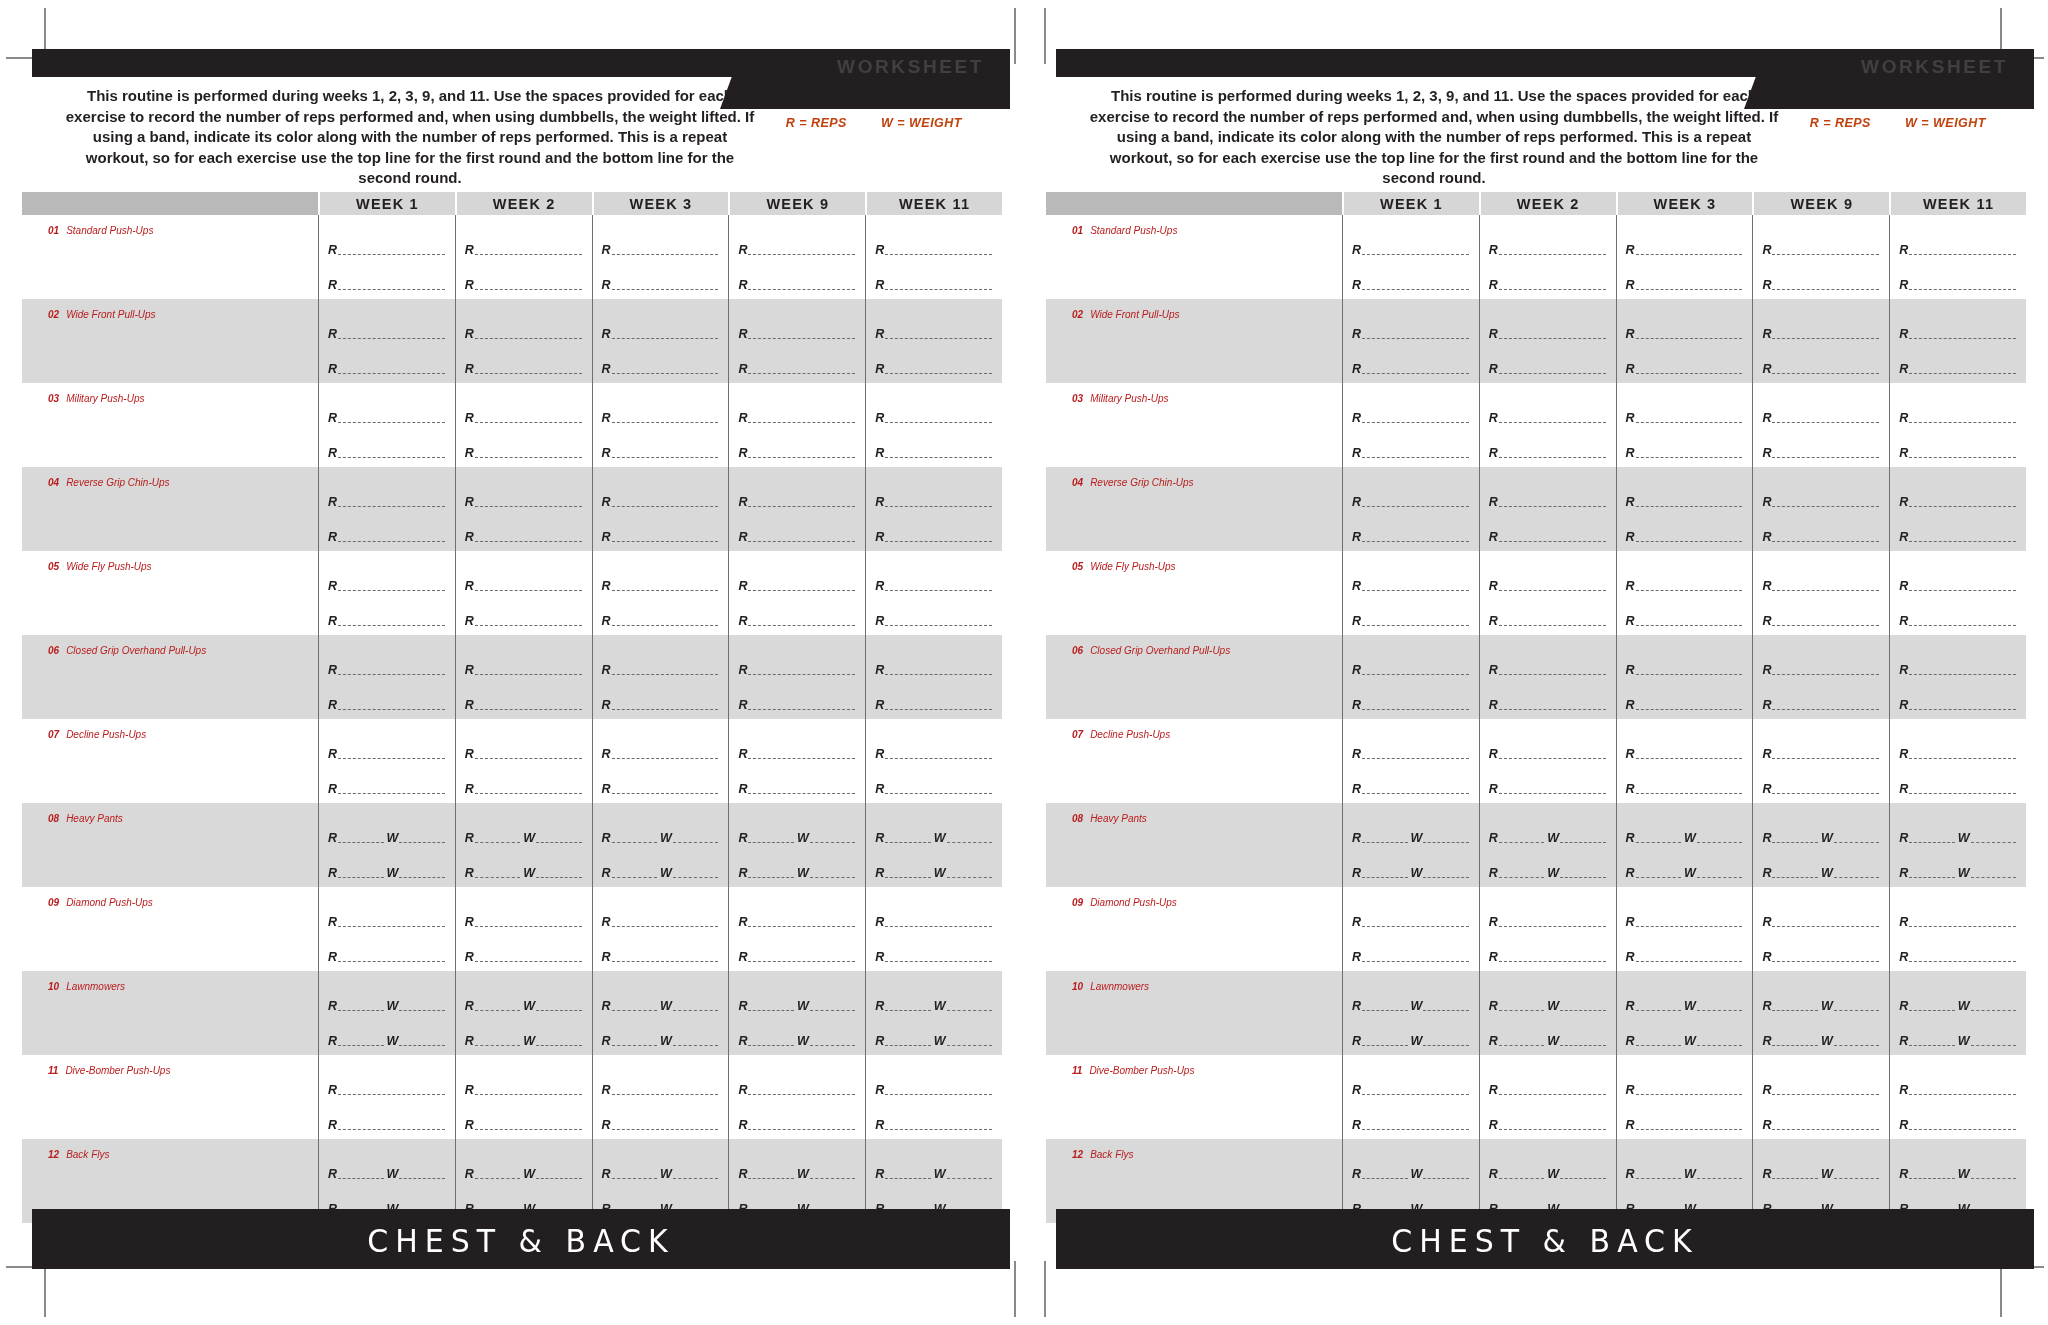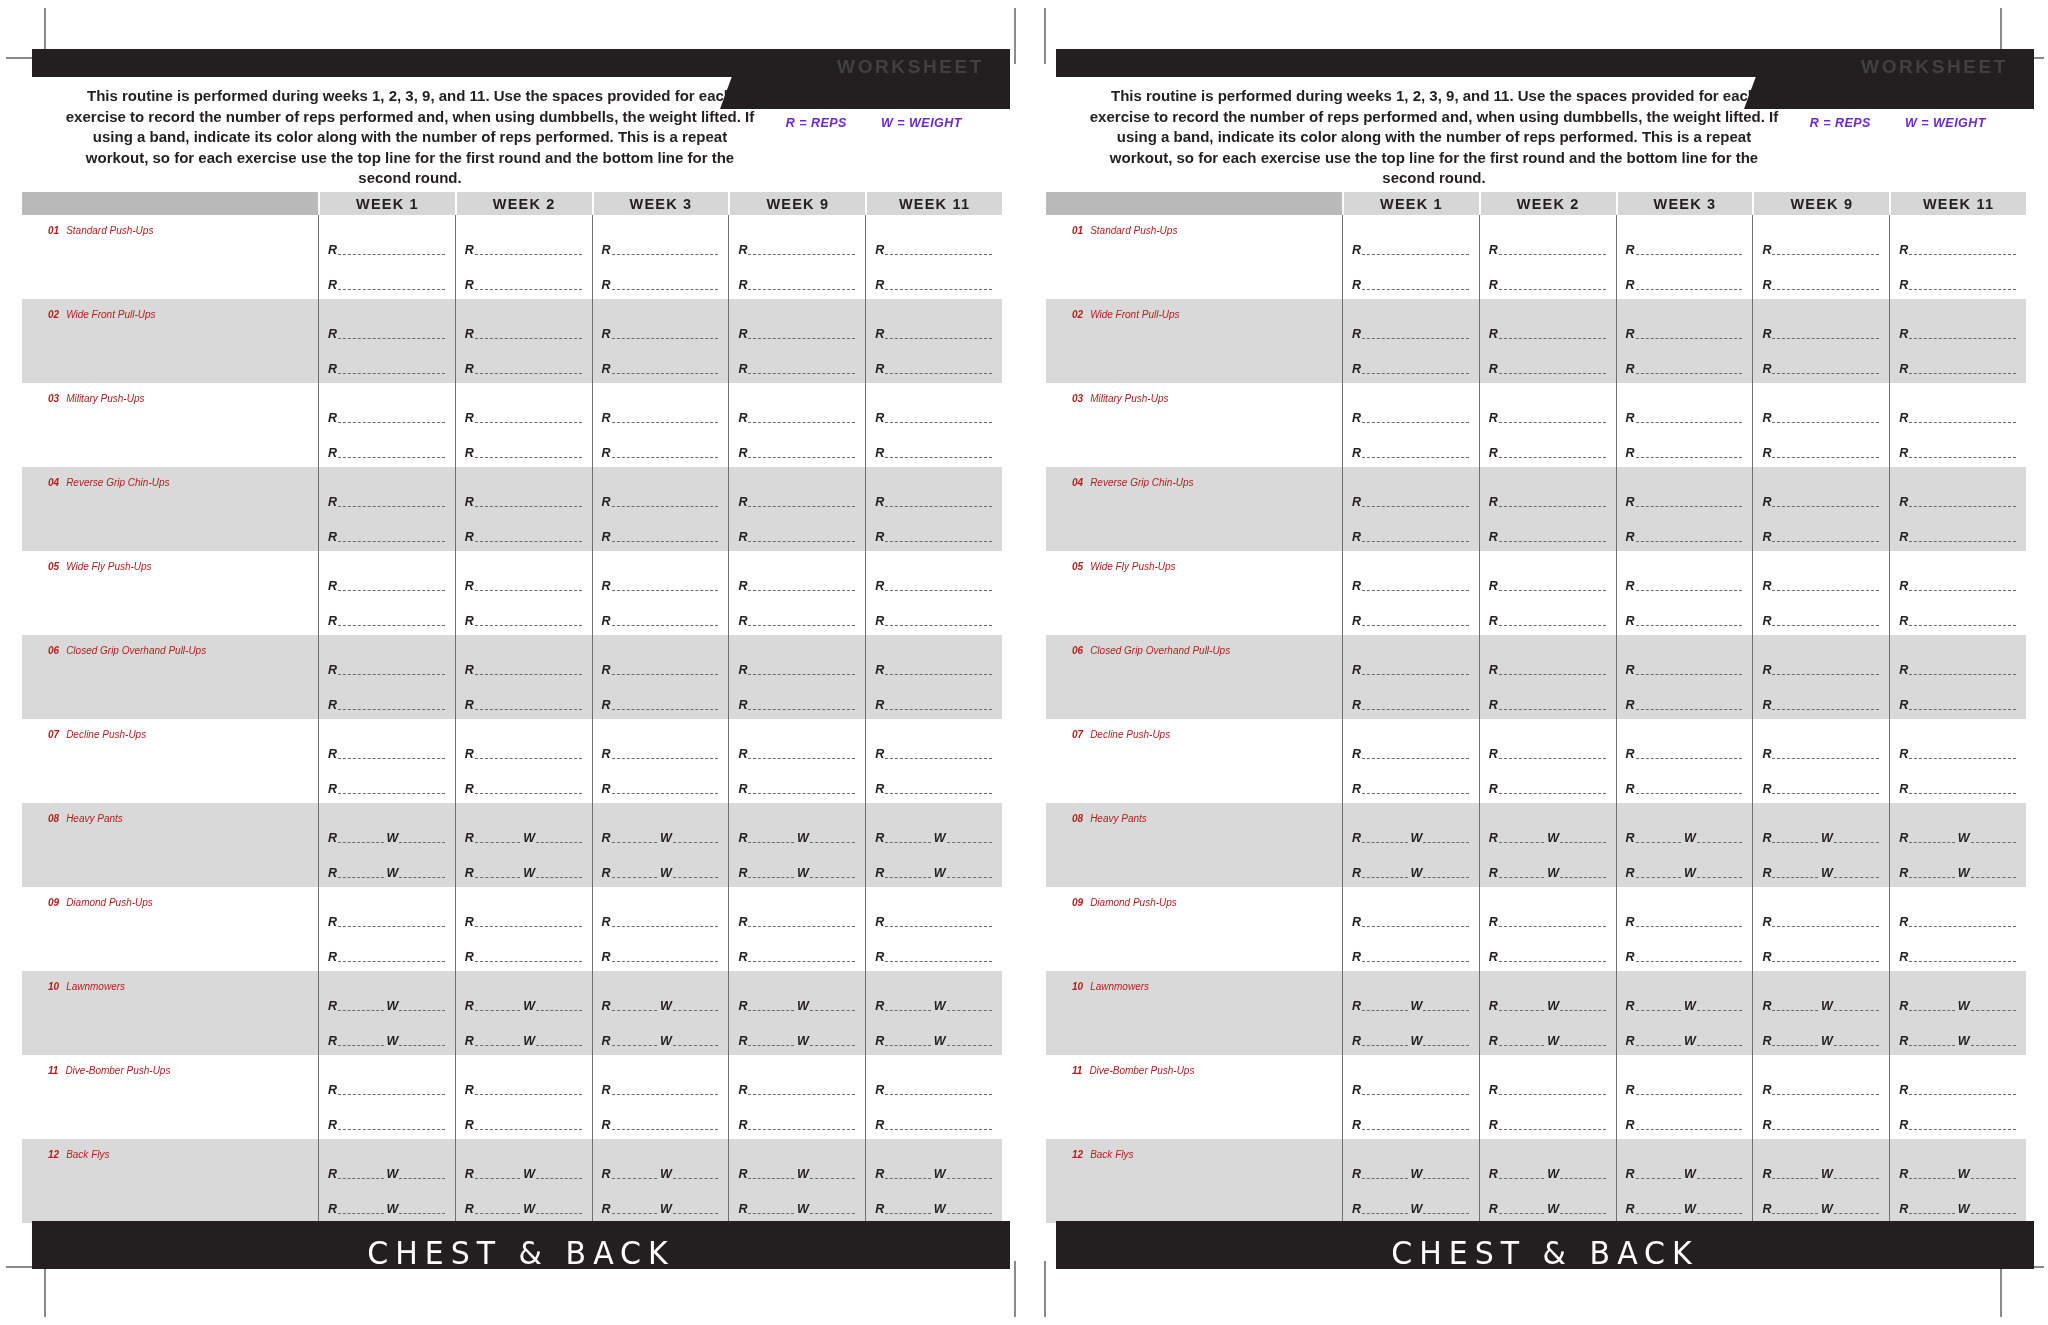--- a/index.html
+++ b/index.html
@@ -54,21 +54,21 @@
     font-weight:600;
   }
   .intro b{font-weight:800;}
 
   .legend{
     position:absolute;
     top:116px;right:62px;
     font-size:12.5px;
     font-weight:bold;
     font-style:italic;
-    color:#6d28d9;
+    color:#c2410c;
     letter-spacing:0.5px;
   }
   .legend span{display:inline-block;}
   .legend .gap{width:34px;}
 
   
   .tbl{
     position:absolute;
     left:22px;top:192px;
     width:980px;
@@ -128,21 +128,21 @@
     border-bottom:1.2px dashed #6b6b6b;
     height:11px;
     margin-bottom:1px;
   }
   .fl .dash.half{flex:1 1 44%;}
   .fl .lbl.w{padding-left:3px;padding-right:1px;}
 
   
   .footer{
     position:absolute;
-    left:32px;right:14px;bottom:56px;height:48px;
+    left:32px;right:14px;bottom:56px;height:60px;
     background:#231f20;
   }
   .footer-title{
     position:absolute;
     width:100%;
     text-align:center;
     top:14px;
     color:#ffffff;
     font-size:30px;
     font-weight:normal;

